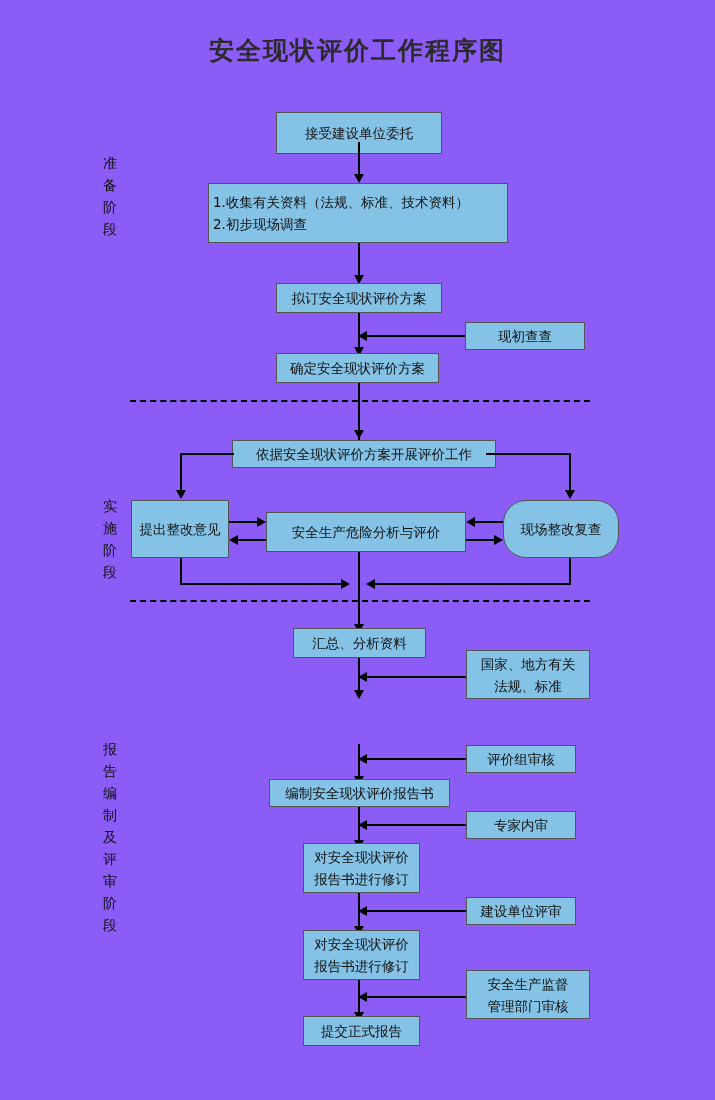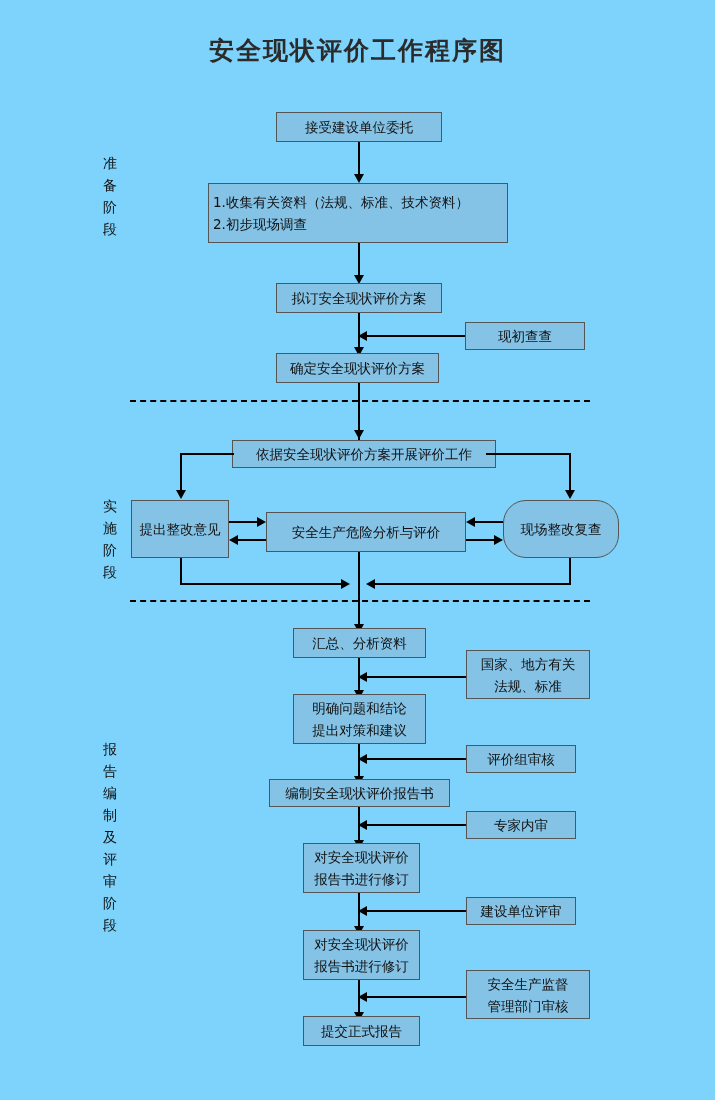--- a/index.html
+++ b/index.html
@@ -8,21 +8,21 @@
     padding: 0;
     background: #ffffff;
   }
   body {
     font-family: "DejaVu Sans", "Liberation Sans", sans-serif;
   }
   #page {
     position: relative;
     width: 715px;
     height: 1100px;
-    background: #7dd3fc;
+    background: #8b5cf6;
     overflow: hidden;
   }
   #title {
     position: absolute;
     left: 0;
     top: 34px;
     width: 715px;
     text-align: center;
     font-size: 25px;
     font-weight: bold;
@@ -104,21 +104,21 @@
 <div id="page">
 
   <div id="title">安全现状评价工作程序图</div>
 
   <div class="stage-label" style="left:99px; top:152px;">准<br>备<br>阶<br>段</div>
 
   <div class="stage-label" style="left:99px; top:495px;">实<br>施<br>阶<br>段</div>
 
   <div class="stage-label" style="left:99px; top:738px;">报<br>告<br>编<br>制<br>及<br>评<br>审<br>阶<br>段</div>
 
-  <div class="node" style="left:276px; top:112px; width:166px; height:30px;">
+  <div class="node" style="left:276px; top:112px; width:166px; height:42px;">
     <span>接受建设单位委托</span>
   </div>
   <div class="vline" style="left:358px; top:142px; height:34px;"></div>
   <div class="arrow-down" style="left:354px; top:174px;"></div>
 
   <div class="node left-text" style="left:208px; top:183px; width:300px; height:60px;">
     <div class="lines">
       <div>1.收集有关资料（法规、标准、技术资料）</div>
       <div>2.初步现场调查</div>
     </div>
@@ -203,26 +203,20 @@
 
   <div class="node" style="left:466px; top:650px; width:124px; height:49px;">
     <div class="lines">
       <div>国家、地方有关</div>
       <div>法规、标准</div>
     </div>
   </div>
   <div class="hline" style="left:366px; top:676px; width:100px;"></div>
   <div class="arrow-left" style="left:358px; top:672px;"></div>
 
-  <div class="node" style="left:293px; top:694px; width:133px; height:50px;">
-    <div class="lines">
-      <div>明确问题和结论</div>
-      <div>提出对策和建议</div>
-    </div>
-  </div>
   <div class="vline" style="left:358px; top:744px; height:38px;"></div>
   <div class="arrow-down" style="left:354px; top:776px;"></div>
 
   <div class="node" style="left:466px; top:745px; width:110px; height:28px;">
     <span>评价组审核</span>
   </div>
   <div class="hline" style="left:366px; top:758px; width:100px;"></div>
   <div class="arrow-left" style="left:358px; top:754px;"></div>
 
   <div class="node" style="left:269px; top:779px; width:181px; height:28px;">

